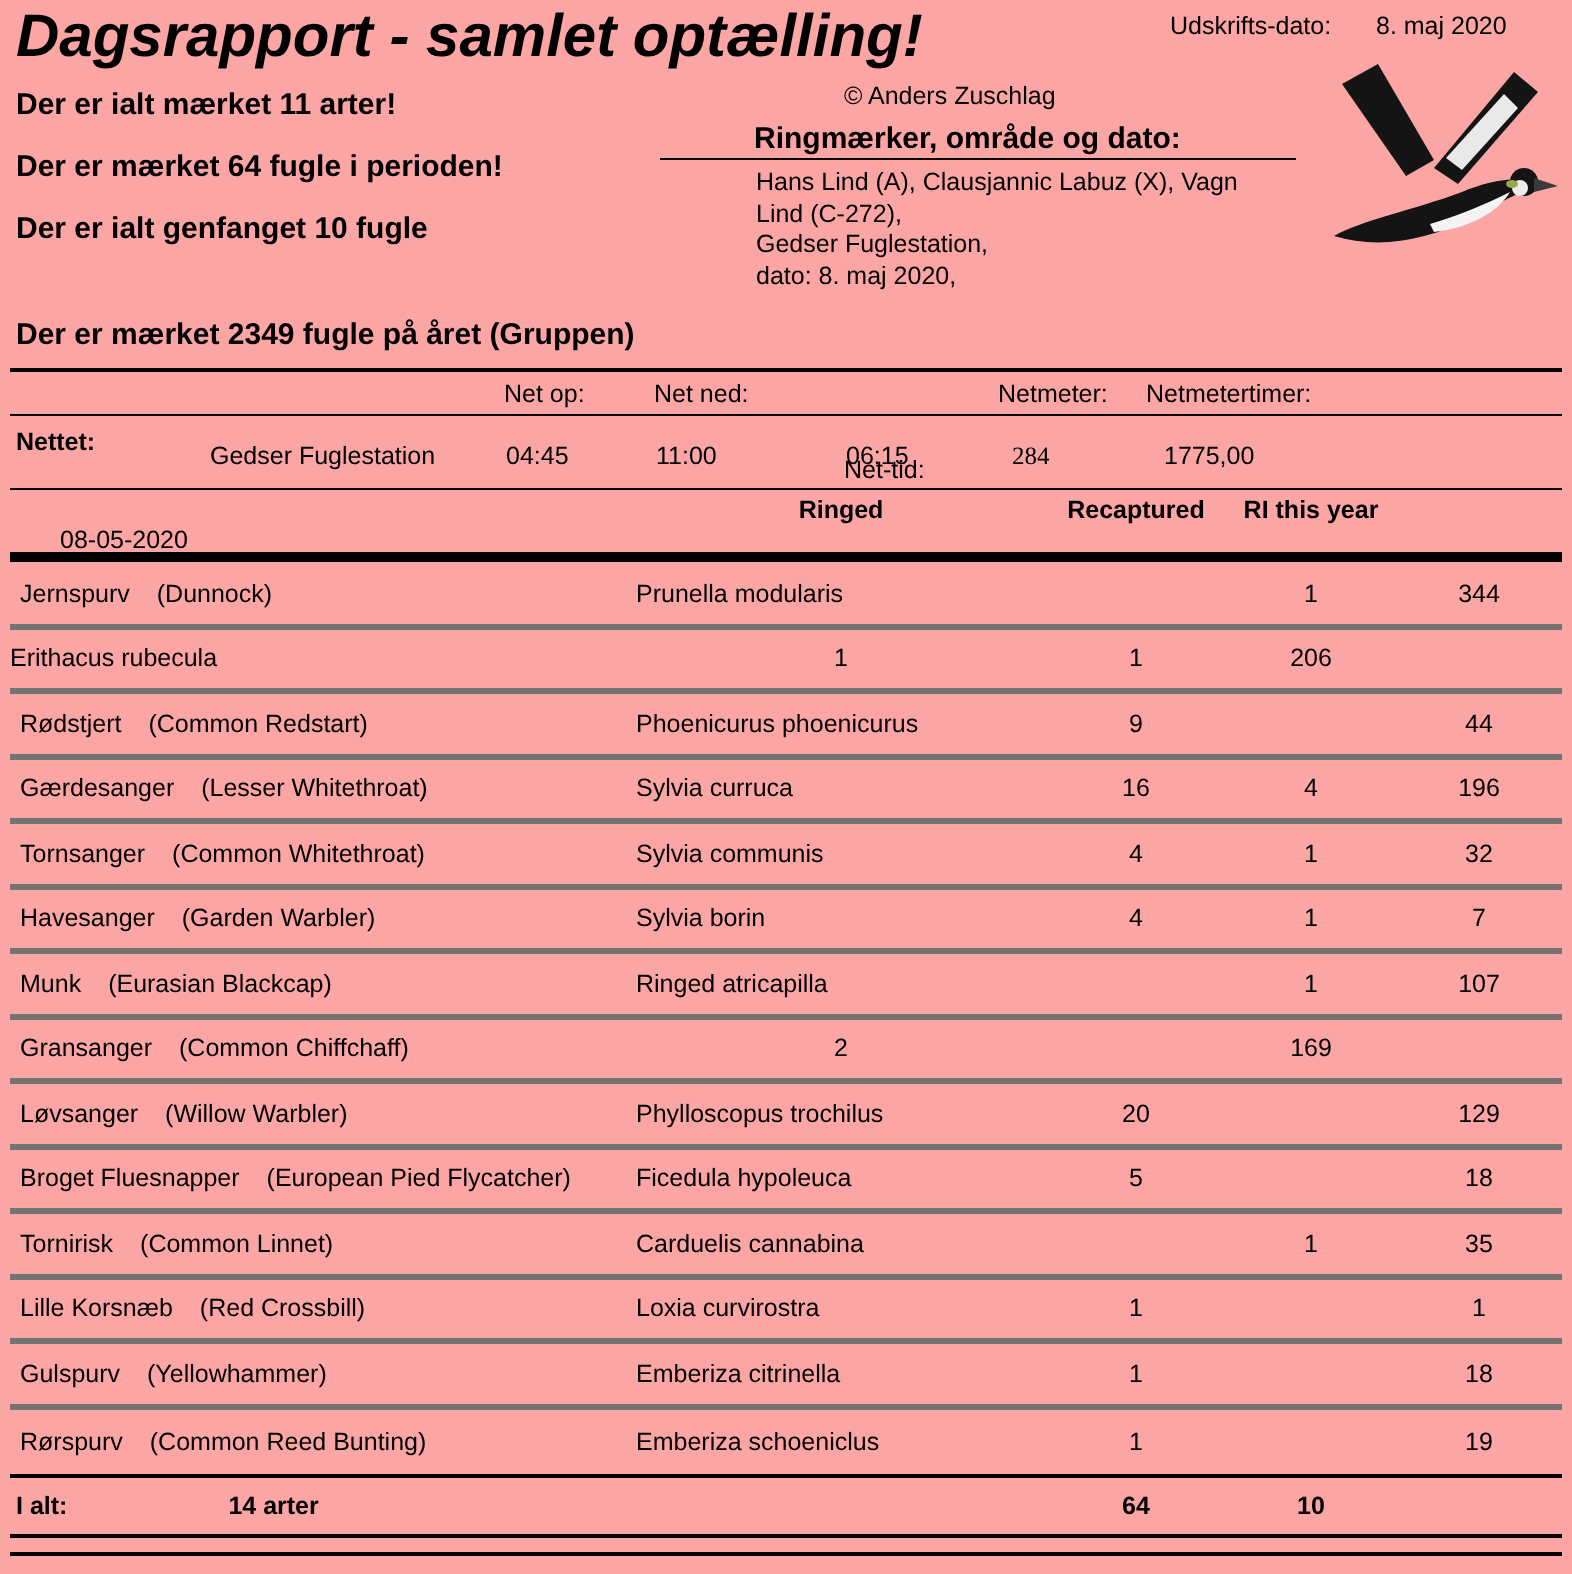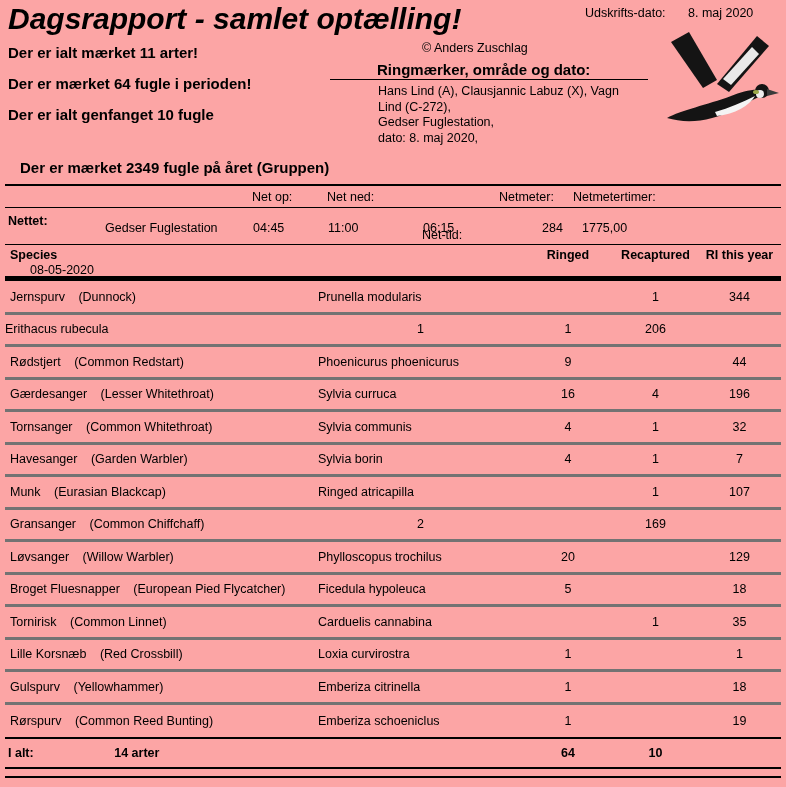--- a/index.html
+++ b/index.html
@@ -16,21 +16,21 @@
   .stat1 { top:44px; } .stat2 { top:75px; } .stat3 { top:106px; }
 
   .copyright { left:422px; top:41px; font-size:12.5px; }
 
   .ringer-heading { left:377px; top:61px; font-size:15px; font-weight:bold; }
   .ringer-underline { left:330px; top:79px; width:318px; height:1px; background:#000; }
   .ringer-lines { left:378px; top:84px; font-size:12.5px; line-height:15.5px; width:280px; }
 
   .bird-logo { left:658px; top:32px; width:122px; height:100px; }
 
-  .year-total { left:20px; top:159px; font-size:15px; font-weight:bold; }
+  .year-total { left:8px; top:159px; font-size:15px; font-weight:bold; }
 
   .hline { left:5px; width:776px; background:#000; }
   .line-a { top:184px; height:2px; }
   .line-b { top:207px; height:1px; }
   .line-c { top:244px; height:1px; }
   .bar-thick { top:276px; height:5px; }
   .line-total-top { top:737px; height:2px; }
   .line-bottom1 { top:767px; height:2px; }
   .line-bottom2 { top:776px; height:2px; }
 
@@ -103,27 +103,26 @@
   <div class="abs net-text" style="left:499px;">Netmeter:</div>
   <div class="abs net-text" style="left:573px;">Netmetertimer:</div>
 
   <div class="abs hline line-b"></div>
 
   <div class="abs net-row-text" style="left:30px;margin-top:42px;">08-05-2020</div>
   <div class="abs net-row-text" style="left:105px;">Gedser Fuglestation</div>
   <div class="abs net-row-text" style="left:253px;">04:45</div>
   <div class="abs net-row-text" style="left:328px;">11:00</div>
   <div class="abs net-row-text" style="left:423px;">06:15</div>
-  <div class="abs net-row-text" style="left:542px;">284</div>
+  <div class="abs net-row-text" style="left:506px;font-family:Liberation Serif, serif;">284</div>
   <div class="abs net-row-text" style="left:582px;">1775,00</div>
 
   <div class="abs hline line-c"></div>
 
   <div class="abs sp-header">
-    <div class="c1">Species</div>
     <div></div>
     <div class="cnum">Ringed</div>
     <div class="cnum">Recaptured</div>
     <div class="cnum">RI this year</div>
   </div>
 
   <div class="abs hline bar-thick"></div>
 
   <div class="abs sp-rows" id="sp-rows">
     <div class="sp-row">

